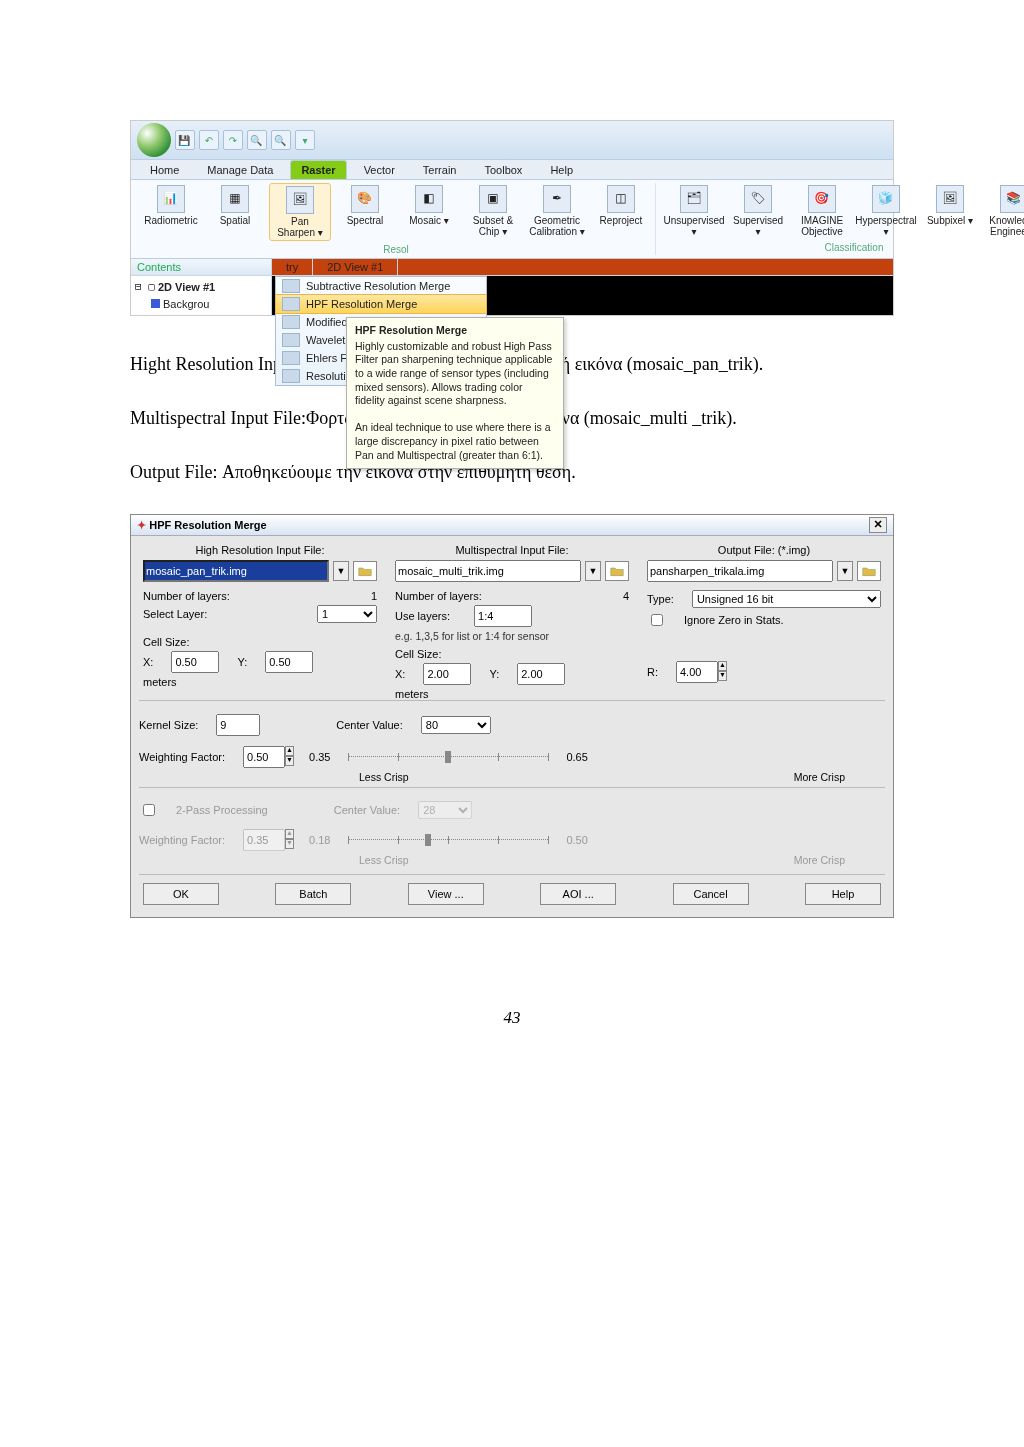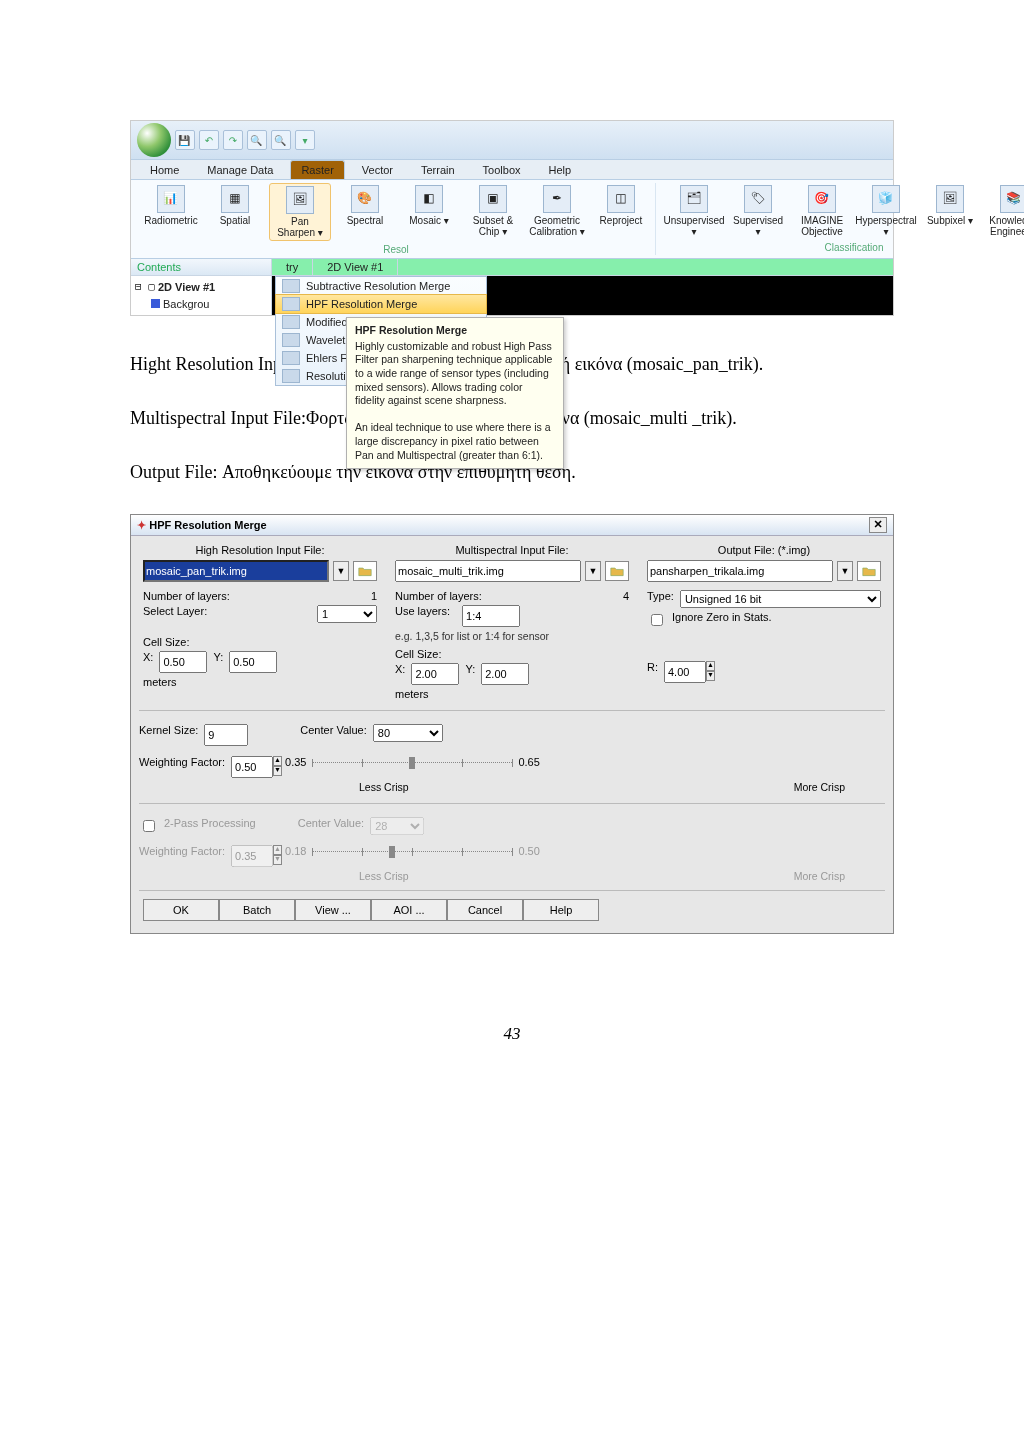--- a/index.html
+++ b/index.html
@@ -5,38 +5,38 @@
 body{margin:0;background:#fff;font-family:"Times New Roman",serif;width:1024px}
 .page{padding:120px 130px 40px 130px}
 .figbox{border:1px solid #ccc}
 
 .erdas{font-family:"Segoe UI",Tahoma,sans-serif;font-size:11px;color:#222;background:#e7eef5}
 .qat{display:flex;align-items:center;gap:4px;background:linear-gradient(#e7f0f9,#cfe0f1);padding:2px 6px;border-bottom:1px solid #b8cee4}
 .qat .orb{width:34px;height:34px;border-radius:50%;background:radial-gradient(circle at 30% 30%,#fff,#8fc76b 40%,#2f8f3a 75%)}
 .qat .qbtn{width:18px;height:18px;border:1px solid #a9c0d9;background:#eaf3fc;border-radius:2px;display:inline-flex;align-items:center;justify-content:center;font-size:10px;color:#4a6}
 .tabs{display:flex;gap:6px;padding:0 8px;background:#e7eef5;font-size:11px}
 .tab{padding:3px 10px;border:1px solid transparent;border-bottom:none;cursor:pointer}
-.tab.active{background:#a16207;border-color:#b8cee4;border-top-left-radius:3px;border-top-right-radius:3px;font-weight:normal}
+.tab.active{background:#84cc16;border-color:#b8cee4;border-top-left-radius:3px;border-top-right-radius:3px;font-weight:bold}
 .ribbon{display:flex;background:#f7fbff;border-top:1px solid #b8cee4;border-bottom:1px solid #b8cee4;padding:3px 6px;gap:4px}
 .rgrp{display:flex;flex-direction:column;align-items:center;border-right:1px solid #d9e6f2;padding:0 4px}
 .rgrp:last-child{border-right:none}
 .rgrp .icons{display:flex;gap:4px}
 .rbtn{display:flex;flex-direction:column;align-items:center;width:56px;padding:2px;font-size:10px;cursor:pointer;text-align:center;line-height:1.1}
 .rbtn.active{background:#fff3d6;border:1px solid #f0c36d;border-radius:3px}
 .rbtn .ic{width:26px;height:26px;border:1px solid #9db6d0;background:#e4edf7;margin-bottom:2px;display:flex;align-items:center;justify-content:center;font-size:12px}
 .rgrp .cap{font-size:10px;color:#5a7;padding-top:3px}
 .below{display:flex}
 .contentsPanel{width:140px;background:#fff;border-right:1px solid #c9d6e4}
 .cpTitle{background:linear-gradient(#f2f7fc,#dbe8f4);font-size:11px;padding:2px 6px;color:#2a5;border-bottom:1px solid #c9d6e4}
 .tree{font-size:11px;padding:3px 4px;line-height:1.5}
 .tree .row{display:flex;align-items:center;gap:3px}
 .tree .row .mk{font-family:monospace}
 .tree .sq{width:9px;height:9px;background:#3a5bd9;display:inline-block}
 .viewArea{flex:1;display:flex;flex-direction:column}
-.viewTabs{display:flex;background:#86efac;border-bottom:1px solid #c9d6e4;font-size:11px}
+.viewTabs{display:flex;background:#c2410c;border-bottom:1px solid #c9d6e4;font-size:11px}
 .viewTab{padding:2px 14px;border-right:1px solid #c9d6e4}
 .blackview{background:#000;flex:1;height:200px;position:relative}
 .dropmenu{position:absolute;left:3px;top:0;width:210px;background:linear-gradient(#fafdff,#e9f2fb);border:1px solid #a9c0d9;font-size:11px}
 .dropmenu .mi{display:flex;align-items:center;gap:6px;padding:2px 6px;cursor:pointer}
 .dropmenu .mi.hov{background:linear-gradient(#ffe7a1,#ffd45a);border:1px solid #e6b84a;margin:-1px}
 .dropmenu .mi .ico{width:16px;height:12px;background:#c9d9ea;border:1px solid #9db6d0}
 .tooltip{position:absolute;left:70px;top:40px;width:200px;background:#fffff0;border:1px solid #b0b0b0;padding:6px 8px;font-size:10.5px;line-height:1.3;box-shadow:2px 2px 4px rgba(0,0,0,.2)}
 .tooltip b{display:block;margin-bottom:2px}
 
 .bodytext{font-size:18px;line-height:2;margin:30px 0 24px 0;text-align:justify}
@@ -47,32 +47,32 @@
 .hpf .body{padding:8px}
 .cols{display:flex;gap:10px}
 .col{flex:1;border:none;padding:0 4px}
 .colTitle{text-align:center;margin-bottom:4px}
 .fileRow{display:flex;gap:4px;align-items:center;margin-bottom:8px}
 .fileRow input[type=text]{flex:1;height:18px;font-size:11px;padding:0 1px}
 .fileRow input.sel{background:#1a3e9c;color:#fff}
 .ddbtn{width:14px;height:18px;border:1px solid #888;background:#eee;font-size:9px;display:flex;align-items:center;justify-content:center;cursor:pointer}
 .openbtn{width:22px;height:18px;border:1px solid #888;background:#fff;display:flex;align-items:center;justify-content:center;cursor:pointer}
 .openbtn svg{width:14px;height:11px}
-.formRow{display:flex;gap:6px;margin:3px 0;font-size:11px}
+.formRow{display:flex;align-items:center;gap:18px;margin:3px 0;font-size:11px}
 .formRow label{white-space:nowrap}
 .smIn{width:40px;height:16px;font-size:11px}
 .sel{height:18px;font-size:11px}
 .hint{font-size:10.5px;color:#333}
-.section{border-top:1px solid #bbb;margin-top:10px;padding-top:10px}
+.section{border-top:1px solid #bbb;margin-top:0;padding-top:10px}
 .slider{display:inline-block;width:200px;height:14px;position:relative;vertical-align:middle}
 .slider .track{position:absolute;top:6px;left:0;right:0;border-top:1px dotted #888}
 .slider .tick{position:absolute;top:3px;width:1px;height:8px;background:#888}
 .slider .thumb{position:absolute;top:1px;width:6px;height:12px;background:#888;transform:translateX(-3px)}
 .crispRow{display:flex;justify-content:space-between;font-size:10.5px;margin:2px 40px 4px 220px}
-.btnbar{display:flex;justify-content:flex-start;border-top:1px solid #bbb;padding:8px 4px 4px 4px;margin-top:8px}
+.btnbar{display:flex;justify-content:space-between;border-top:1px solid #bbb;padding:8px 4px 4px 4px;margin-top:8px}
 .btn{min-width:76px;height:22px;border:1px solid #888;background:#eee;font-size:11px;cursor:pointer}
 .chk{width:12px;height:12px}
 .disabled,.disabled *{color:#999!important}
 .spin{width:48px;display:inline-flex}
 .spin input{width:34px;height:16px;font-size:11px}
 .spin .ar{width:12px;display:flex;flex-direction:column}
 .spin .ar div{height:8px;border:1px solid #888;background:#eee;font-size:7px;line-height:6px;text-align:center;cursor:pointer}
 .pagenum{text-align:center;margin-top:90px;font-style:italic;font-size:17px}
 </style>
 </head>

